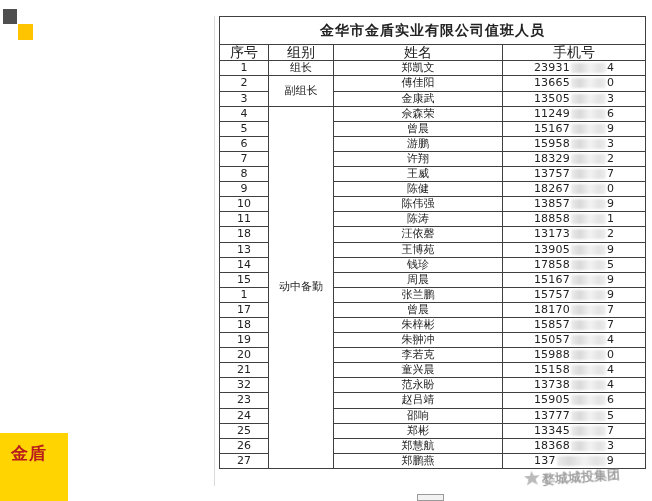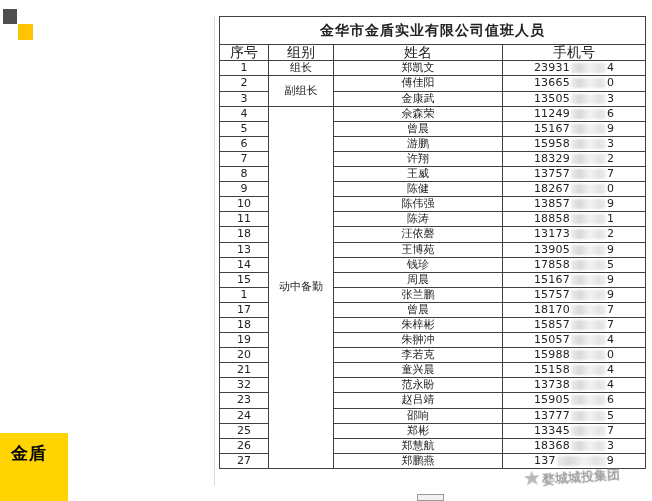--- a/index.html
+++ b/index.html
@@ -42,21 +42,21 @@
     background:linear-gradient(90deg,#ececec,#d9d9d9 25%,#f3f3f3 55%,#e2e2e2 80%,#efefef);
     filter:blur(1.3px);
   }
 
   
   .brand-box{
     position:absolute;left:0;top:433px;width:68px;height:68px;
     background:#ffd400;box-sizing:border-box;padding:7px 0 0 11px;
   }
   .brand-box .line{
-    font-size:17px;font-weight:bold;color:#000000;line-height:26px;letter-spacing:1px;
+    font-size:17px;font-weight:bold;color:#b91c1c;line-height:26px;letter-spacing:1px;
   }
 
   
   .watermark{
     position:absolute;left:524px;top:467px;width:124px;
     display:flex;align-items:center;gap:2px;
     color:#8f8f8f;opacity:.85;
     transform:rotate(-4deg);
     filter:blur(.4px);
     pointer-events:none;

